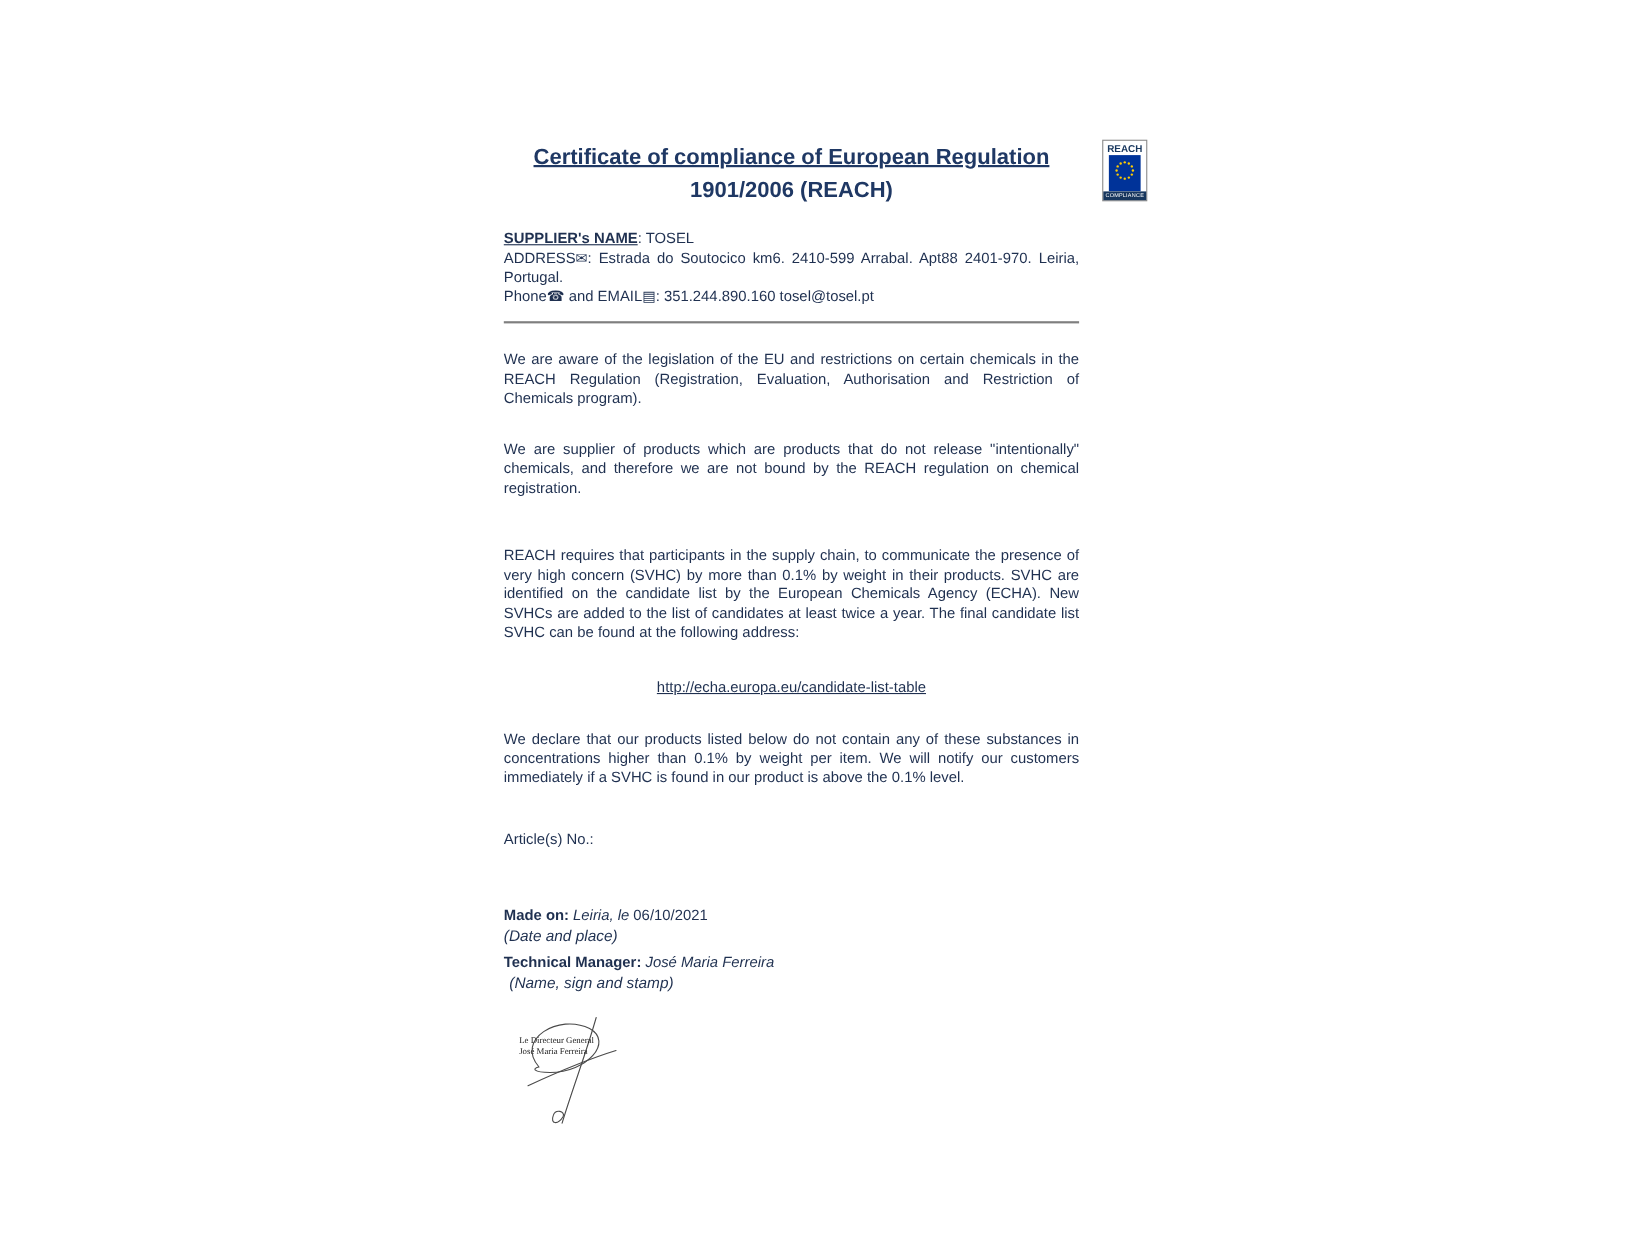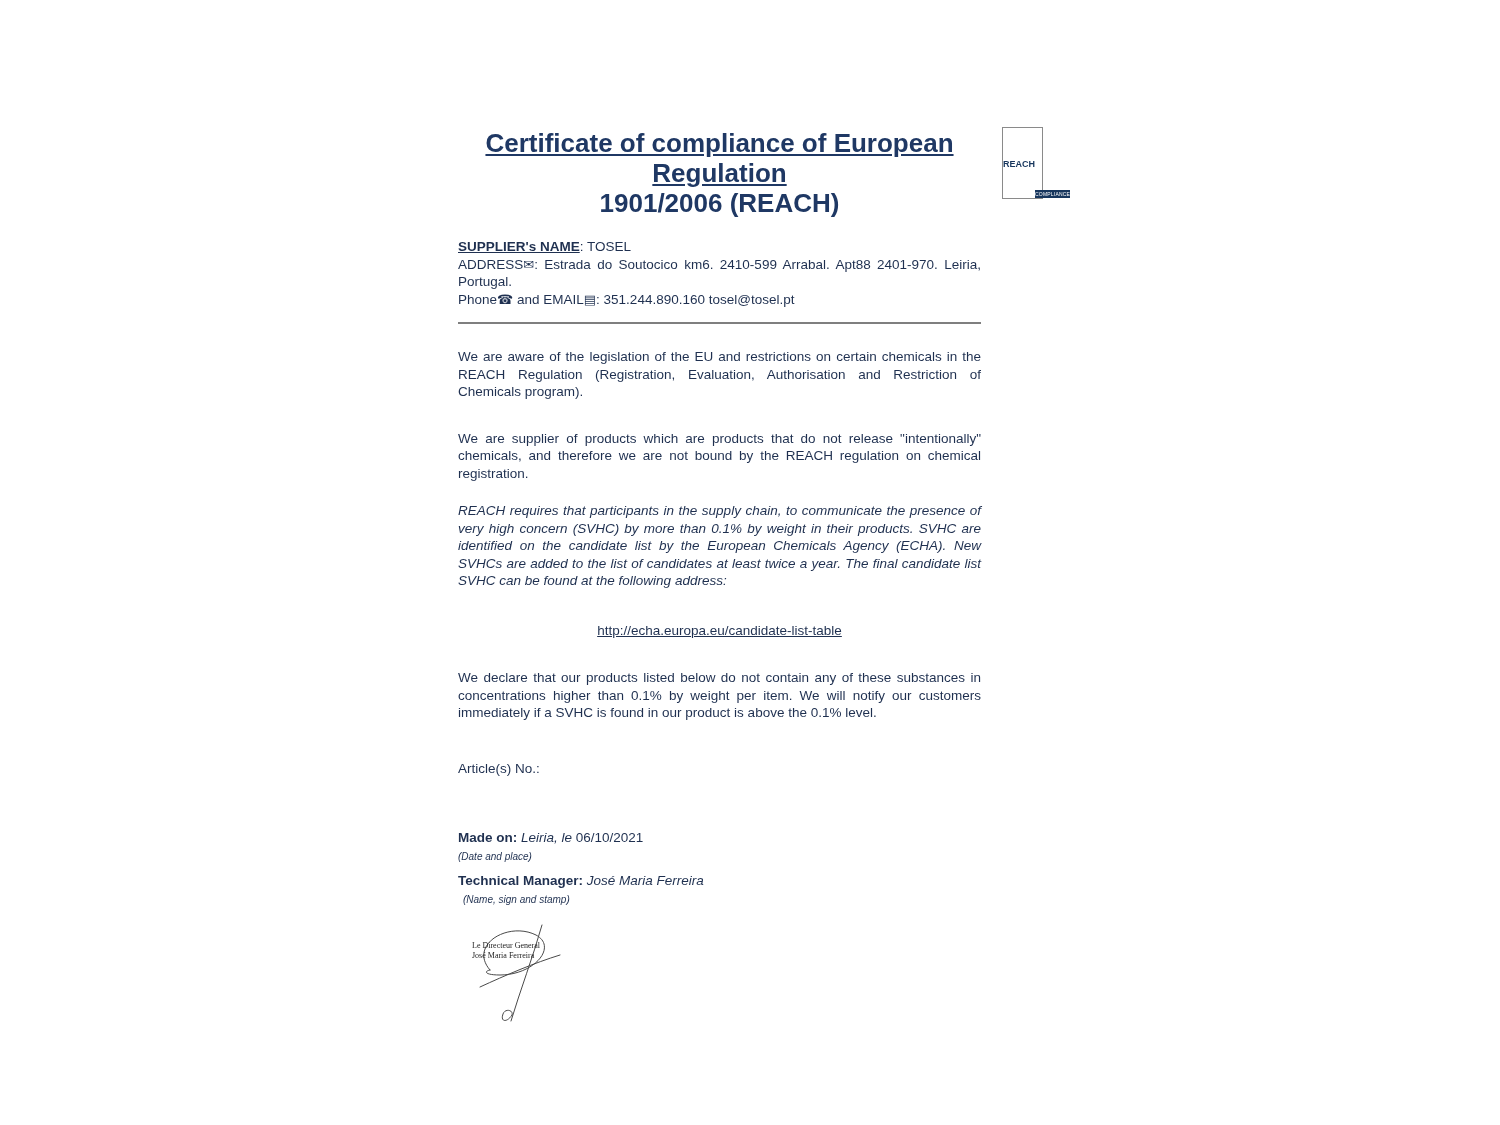--- a/index.html
+++ b/index.html
@@ -4,47 +4,47 @@
 <style>
   html,body { margin:0; padding:0; background:#ffffff; }
   .canvas {
     position:relative; width:1500px; height:1125px; background:#ffffff;
     font-family:"Liberation Sans", sans-serif; overflow:hidden;
   }
   .doc {
     position:absolute; left:458px; top:128px; width:523px;
     color:#1F3050; font-size:13.5px; line-height:17.5px;
   }
-  .title { margin:0 0 20px 0; text-align:center; font-size:26px; line-height:30px;
+  .title { margin:0 0 20px 0; text-align:center; font-size:20px; line-height:30px;
            color:#1F3864; font-weight:bold; }
   .t1 { text-decoration:underline; }
   .supplier { text-align:justify; }
   .label-bu { font-weight:bold; text-decoration:underline; }
   .icon-inline { font-size:13px; }
   .divider { border:none; border-top:2px solid #7f7f7f; margin:14px 0 0 0; height:0; }
   .para { text-align:justify; margin:0; }
   .p1 { margin-top:24px; }
   .p2 { margin-top:29px; }
-  .p3 { margin-top:20px;font-style:italic; }
+  .p3 { margin-top:44px; }
   .linkwrap { text-align:center; margin-top:32px; }
   .link { color:#1F3050; text-decoration:underline; cursor:pointer; }
   .p4 { margin-top:30px; }
   .articles { margin:38px 0 0 0; }
   .made-on { margin:52px 0 0 0; }
-  .note { margin:1px 0 0 0; font-size:10px; font-style:italic; color:#1F3050; }
+  .note { margin:1px 0 0 0; font-size:14px; font-style:italic; color:#1F3050; }
   .manager { margin:7px 0 0 0; }
   .note2 { margin:1px 0 0 5px; }
   .bold { font-weight:bold; }
   .italic { font-style:italic; }
 
   
   .logo {
-    position:absolute; left:1002px; top:127px; width:41px; height:72px;
+    position:absolute; left:1002px; top:127px; width:41px; height:56px;
     border:1px solid #8a8a8a; background:#ffffff; box-sizing:border-box;
-    display:flex; flex-direction:row; align-items:center;
+    display:flex; flex-direction:column; align-items:center;
   }
   .logo-top { font-size:9px; font-weight:bold; color:#17365D; line-height:12px; margin-top:1px; }
   .logo-flag { display:block; }
   .logo-bottom { width:100%; background:#17365D; color:#ffffff; font-size:5px;
                  text-align:center; line-height:8px; letter-spacing:0.2px; margin-top:auto; }
 
   
   .signature { position:absolute; left:2px; top:787px; width:130px; height:110px; }
   .sig-svg { position:absolute; left:0; top:0; }
   .sig-text {

